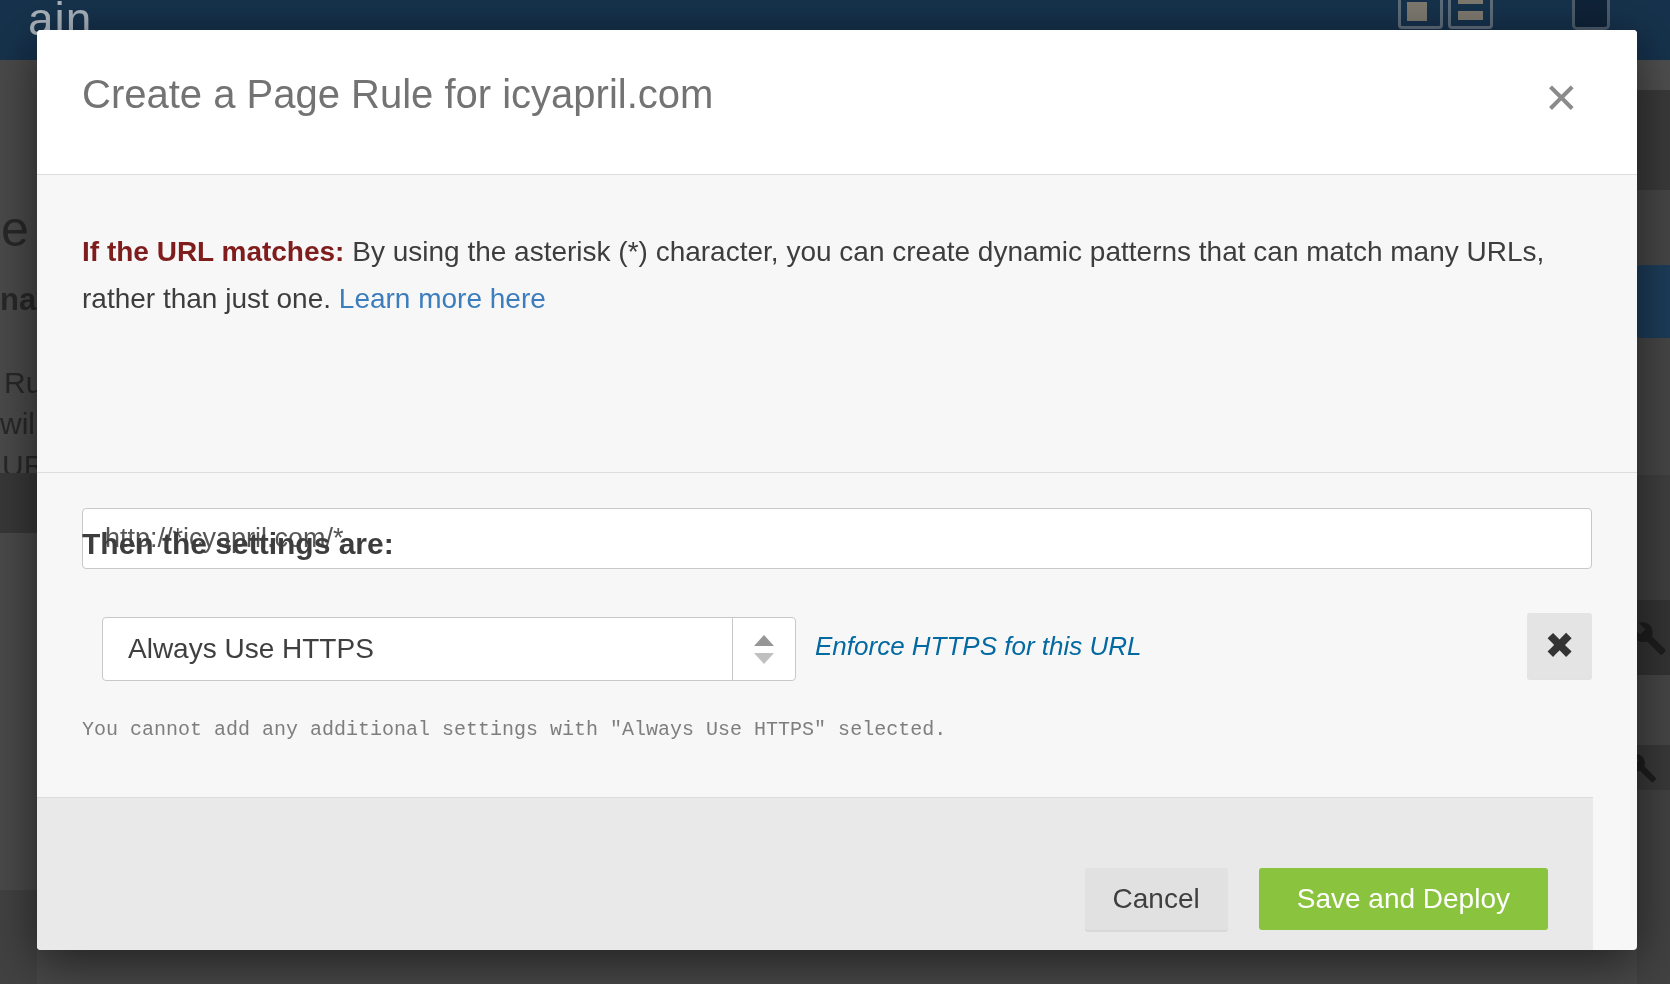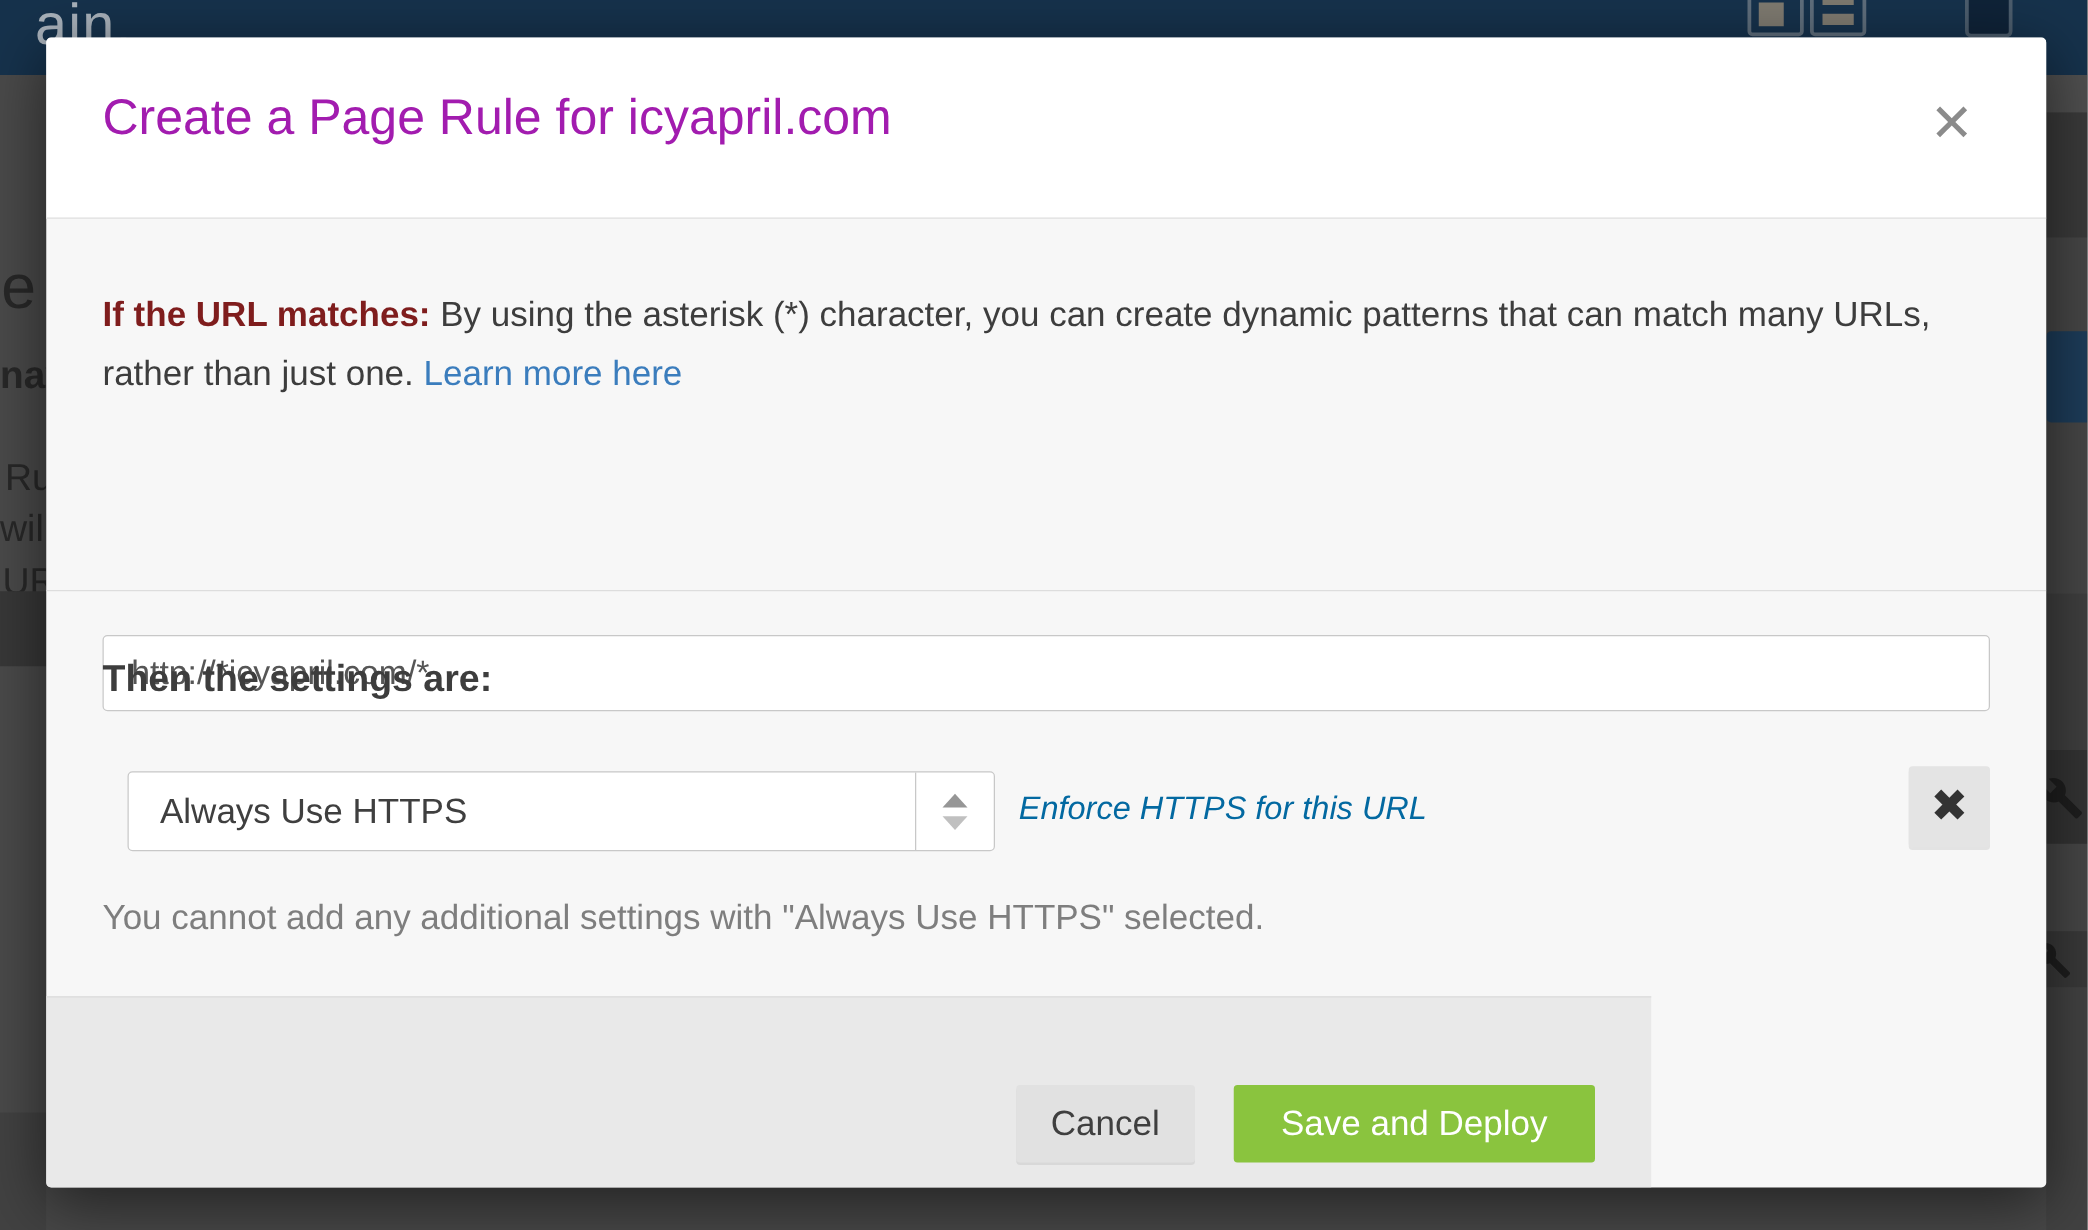--- a/index.html
+++ b/index.html
@@ -39,21 +39,21 @@
   .wrench { position:absolute; width:44px; height:44px; }
   .wrench svg { width:100%; height:100%; fill:#1e1e1e; }
   .wrench1 { left:-12px; top:555px; }
   .wrench2 { left:-16px; top:688px; width:38px; height:38px; }
 
   
   .modal { position:absolute; left:37px; top:30px; width:1600px; height:920px; background:#f7f7f7;
            border-radius:4px; box-shadow:0 12px 50px rgba(0,0,0,.55); overflow:hidden; }
 
   .modal-header { position:absolute; left:0; top:0; width:1600px; height:145px; background:#ffffff; border-bottom:1px solid #dddddd; }
-  .modal-title { position:absolute; left:45px; top:42px; font-size:40px; color:#a21caf; }
+  .modal-title { position:absolute; left:45px; top:42px; font-size:40px; color:#737373; }
   .modal-close { position:absolute; right:58px; top:48px; font-size:42px; line-height:42px; color:#8b8b8b; cursor:pointer; font-weight:400; }
 
   .section-url { position:absolute; left:0; top:146px; width:1600px; height:296px; }
   .url-paragraph { position:absolute; left:45px; top:52px; width:1480px; font-size:28px; line-height:47px; color:#3d3d3d; }
   .url-paragraph b { color:#7f1d1d; }
   .learn-link { color:#3b7dbd; text-decoration:none; cursor:pointer; }
   .url-input { position:absolute; left:45px; top:332px; width:1510px; height:61px; background:#ffffff;
                border:1px solid #c8c8c8; border-radius:4px; font-family:"Liberation Sans", sans-serif;
                font-size:27px; color:#565656; padding:0 22px; outline:none; }
 
@@ -66,23 +66,23 @@
                     border:1px solid #c8c8c8; border-radius:4px; cursor:pointer; display:flex; align-items:center;margin-left:20px; }
   .select-value { flex:1; padding-left:25px; font-size:28px; color:#3f3f3f; }
   .select-spinner { width:63px; height:100%; border-left:1px solid #c8c8c8; display:flex; flex-direction:column;
                     align-items:center; justify-content:center; gap:7px; }
   .tri-up { width:0; height:0; border-left:10px solid transparent; border-right:10px solid transparent; border-bottom:11px solid #969696; }
   .tri-down { width:0; height:0; border-left:10px solid transparent; border-right:10px solid transparent; border-top:11px solid #c0c0c0; }
   .setting-desc { position:absolute; left:778px; top:14px; font-size:26px; color:#0369a1;font-style:italic; }
   .setting-remove { position:absolute; left:1490px; top:-4px; width:65px; height:65px; background:#e4e4e4;
                     border:none; border-radius:3px; box-shadow:0 2px 0 rgba(0,0,0,.08); cursor:pointer;
                     font-size:36px; color:#333333; line-height:65px; text-align:center; font-family:"DejaVu Sans", sans-serif; }
-  .setting-note { position:absolute; left:45px; top:245px; font-size:28px; color:#7e7e7e; }
+  .setting-note { position:absolute; left:45px; top:245px; font-size:20px; color:#7e7e7e;font-family:Liberation Mono, monospace; }
 
-  .modal-footer { position:absolute; left:0; top:767px; width:1284px; height:153px; background:#e9e9e9; border-top:1px solid #dcdcdc; }
+  .modal-footer { position:absolute; left:0; top:767px; width:1556px; height:153px; background:#e9e9e9; border-top:1px solid #dcdcdc; }
   .footer-buttons { position:absolute; right:45px; top:70px; display:flex; gap:31px; }
   .btn { height:62px; border:none; border-radius:3px; font-family:"Liberation Sans", sans-serif;
          font-size:28px; cursor:pointer; }
   .btn-gray { background:#e1e1e1; color:#3f3f3f; box-shadow:0 2px 0 rgba(0,0,0,.07); padding:0 28px; }
   .btn-green { background:#8ac43e; color:#ffffff; padding:0 38px; }
 </style>
 </head>
 <body>
 
 <div id="page">

